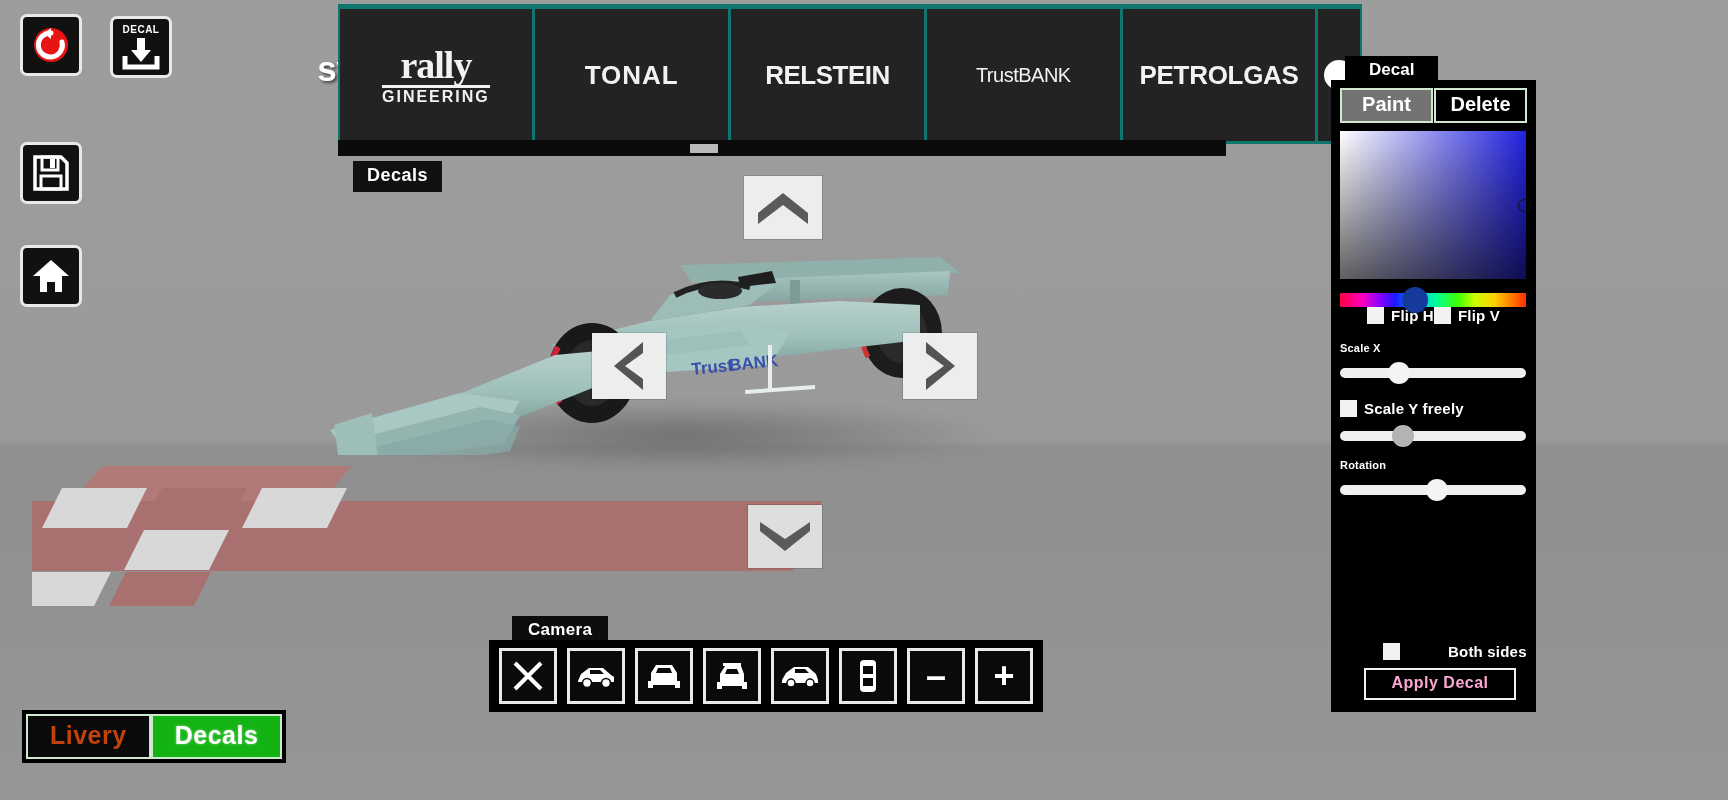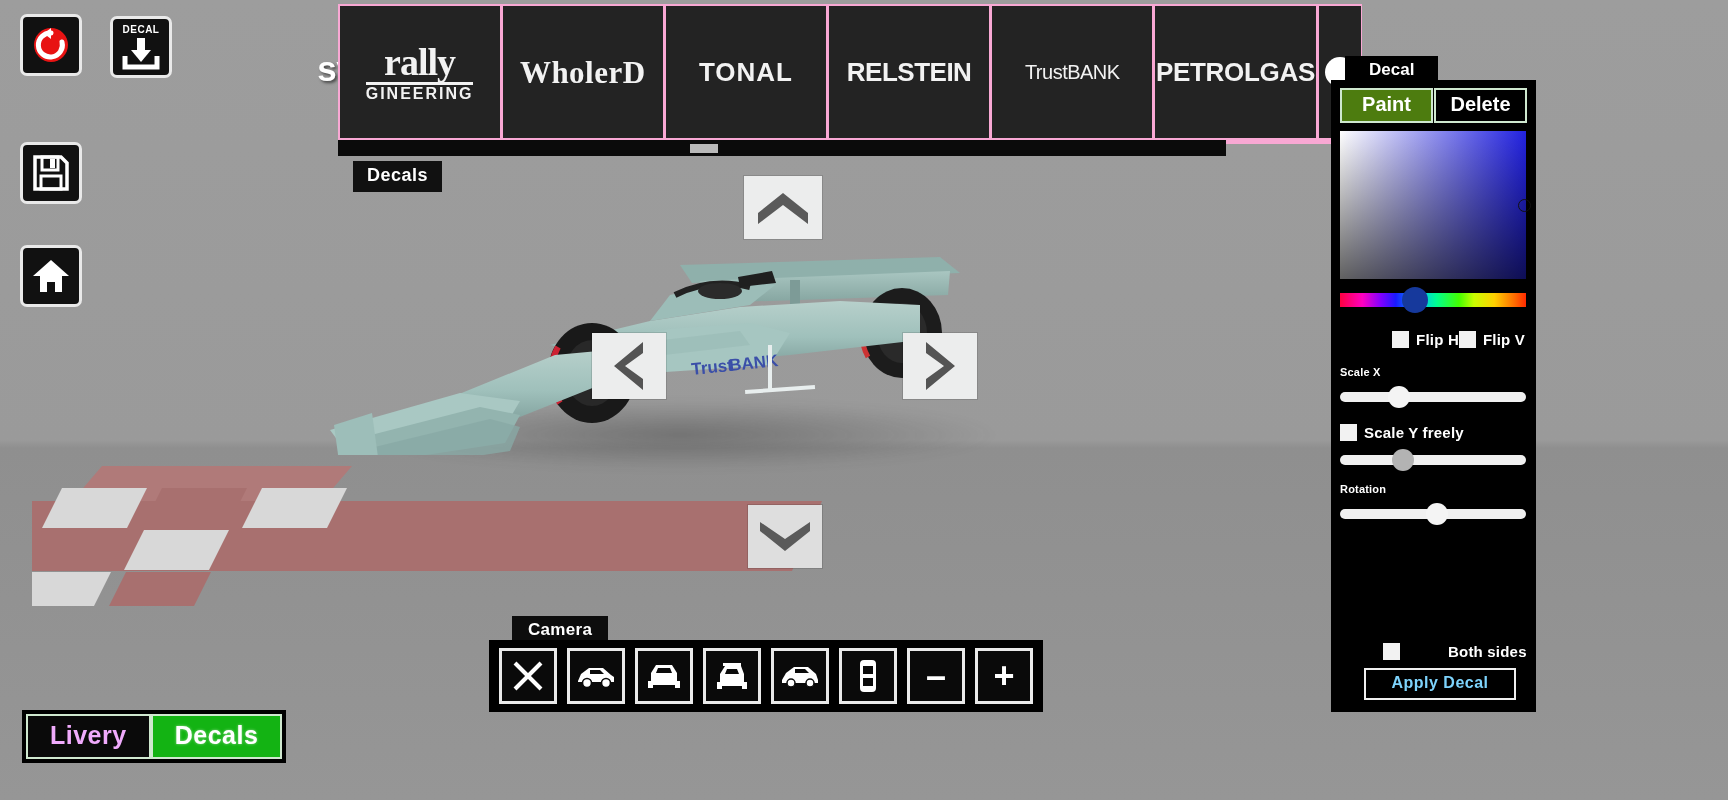--- a/index.html
+++ b/index.html
@@ -29,23 +29,23 @@
     filter: blur(4px);
   }
 
   
   .car-wrap { position: absolute; left: 320px; top: 225px; width: 680px; height: 230px; }
 
   
   .decal-strip {
     position: absolute; left: 338px; top: 4px;
     width: 1024px; height: 140px;
-    background: #f9a8d4;
+    background: #0f766e;
     display: flex;
-    padding: 0; box-sizing: border-box;
+    padding: 0; box-sizing: border-box; align-items: center;
   }
   .decal-cell {
     flex: 1 1 0;
     background: #232323;
     margin: 2px 1.5px 0 1.5px;
     height: 132px;
     display: flex; align-items: center; justify-content: center;
     overflow: hidden;
     cursor: pointer;
   }
@@ -146,21 +146,21 @@
   .mode-tabs {
     position: absolute; left: 22px; top: 710px;
     background: #000;
     padding: 4px;
     display: flex;
     gap: 0;
   }
   .mode-tab {
     font-size: 25px; font-weight: bold;
     padding: 5px 22px 7px 22px;
-    color: #f0abfc;
+    color: #c2410c;
     border: 2px solid #cfe8cf;
     cursor: pointer;
     letter-spacing: .5px;
   }
   .mode-tab.inactive { background: #0a0a0a; }
   .mode-tab.active { background: #13b313; color:#fff; text-shadow: 0 0 3px rgba(255,255,255,.5); }
 
   
   .camera-label {
     position: absolute; left: 512px; top: 616px;
@@ -206,21 +206,21 @@
   }
   .pd-btn {
     flex: 1 1 0;
     text-align: center;
     font-size: 20px; font-weight: bold;
     padding: 3px 0 5px 0;
     color: #fff;
     border: 2px solid #cfe8cf;
     cursor: pointer;
   }
-  .pd-btn.active { background: #4d7c0f; }
+  .pd-btn.active { background: #737373; }
   .pd-btn.inactive { background: #000; }
 
   .sv-box {
     position: relative;
     width: 186px; height: 148px;
     background:
       linear-gradient(to top, rgba(0,0,0,.62), rgba(0,0,0,0)),
       linear-gradient(to right, #ffffff, #2222e0);
     cursor: crosshair;
   }
@@ -247,22 +247,22 @@
 
   .chk-row { display: flex; align-items: center; gap: 7px; }
   .checkbox {
     width: 17px; height: 17px; background: #f2f2f2;
     cursor: pointer; flex: 0 0 auto;
   }
   .chk-label {
     color: #fff; font-size: 15px; font-weight: bold; letter-spacing: .2px;
   }
   .flip-row {
-    display: flex; justify-content: flex-end;
-    margin-top: 24px; padding: 0 2px;
+    display: flex; justify-content: center;
+    padding: 0 2px;
   }
   .ctrl-title {
     color: #fff; font-size: 11px; font-weight: bold;
     margin-top: 18px; margin-bottom: 0; letter-spacing: .2px;
   }
   .slider {
     position: relative;
     margin-top: 14px;
     width: 186px; height: 10px;
     background: #f0f0f0; border-radius: 5px;
@@ -271,21 +271,21 @@
   .slider .knob {
     position: absolute; top: -6px;
     width: 22px; height: 22px; border-radius: 50%;
     background: #f4f4f4;
   }
   .slider .knob.dim { background: #b3b3b3; }
   .apply-btn {
     position: absolute; left: 33px; bottom: 12px;
     width: 148px;
     text-align: center;
-    color: #7dd3fc; background: #000;
+    color: #f9a8d4; background: #000;
     border: 2px solid #f0f0f0;
     font-size: 16px; font-weight: bold;
     padding: 4px 0 6px 0;
     letter-spacing: .5px;
     cursor: pointer;
   }
   .both-row { position: absolute; left: 52px; bottom: 52px; gap: 48px; }
 </style>
 </head>
 <body>
@@ -389,23 +389,20 @@
   <div class="banner-text">Powerful customization system, design your dream cars</div>
 
   <div class="decal-strip">
     <div class="decal-cell">
       <div class="logo lg-rally">
         <div>rally</div>
         <div class="sub">GINEERING</div>
       </div>
     </div>
     <div class="decal-cell">
-      <div class="logo lg-wholerd">WholerD</div>
-    </div>
-    <div class="decal-cell">
       <div class="logo lg-tonal">TONAL</div>
     </div>
     <div class="decal-cell">
       <div class="logo lg-relstein">RELSTEIN</div>
     </div>
     <div class="decal-cell">
       <div class="logo lg-trustbank">TrustBANK</div>
     </div>
     <div class="decal-cell">
       <div class="logo lg-petrolgas">PETROLGAS</div>

